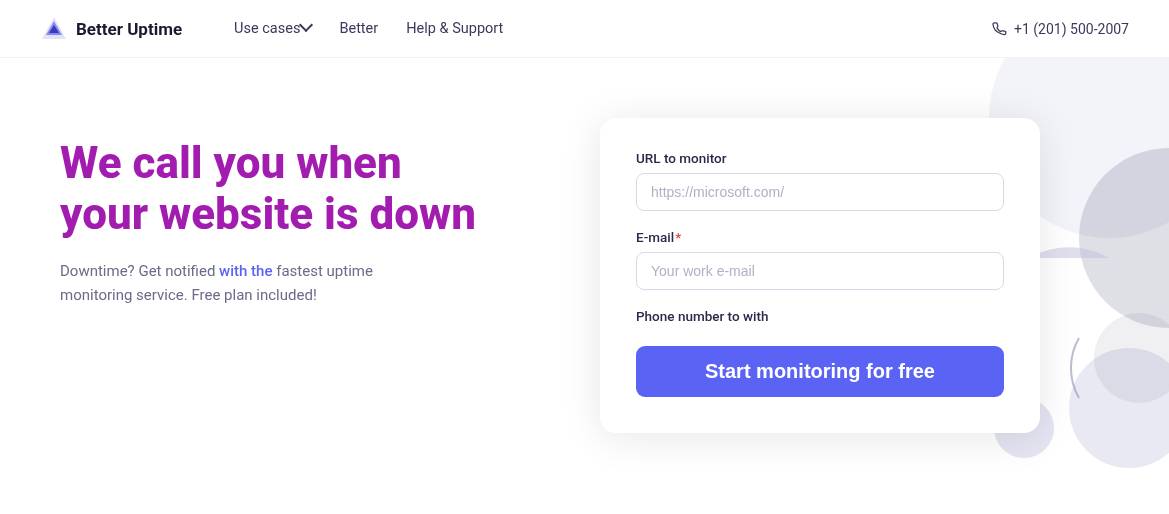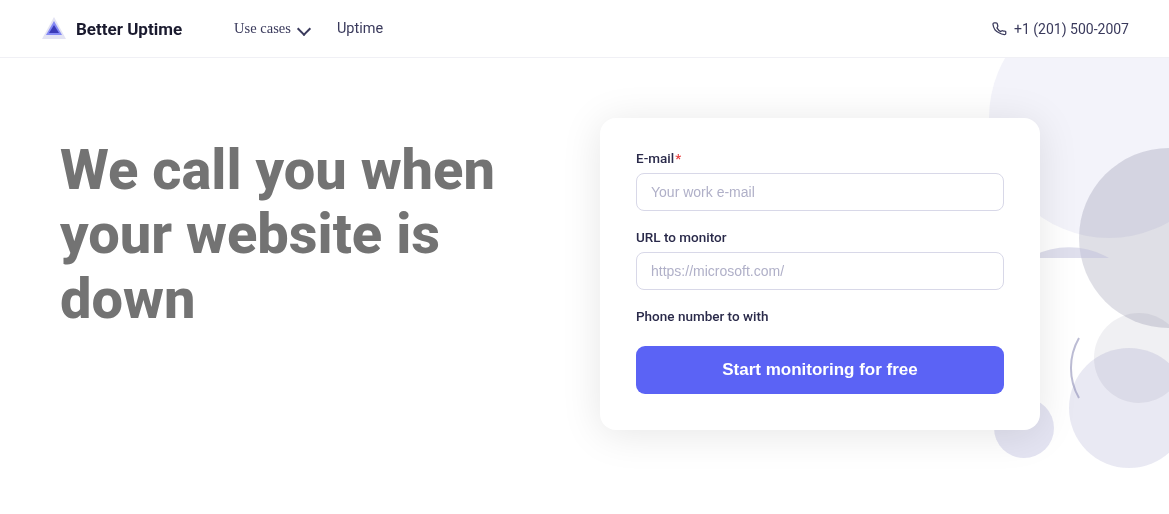--- a/index.html
+++ b/index.html
@@ -46,23 +46,22 @@
     .nav-link {
       font-size: 14.5px;
       color: #3a3a5c;
       text-decoration: none;
       padding: 6px 12px;
       border-radius: 6px;
       cursor: pointer;
     }
     .nav-link-with-arrow {
       display: flex;
-      align-items: flex-end;
-      gap: 8px;
-      font-family: Liberation Serif, serif;
+      align-items: flex-start;
+      gap: 1px;
     }
     .nav-right {
       display: flex;
       align-items: center;
       gap: 20px;
       margin-left: auto;
     }
     .phone-link {
       display: flex;
       align-items: center;
@@ -102,24 +101,24 @@
       pointer-events: none;
       overflow: hidden;
     }
 
     .hero-left {
       flex: 1;
       max-width: 460px;
       padding-top: 30px;
     }
     .hero-title {
-      font-size: 56px;
+      font-size: 44px;
       font-weight: 800;
       line-height: 1.15;
-      color: #737373;
+      color: #a21caf;
       margin-bottom: 20px;
     }
     .hero-subtitle {
       font-size: 15px;
       color: #6b6b8a;
       line-height: 1.6;
       max-width: 340px;
     }
     .hero-subtitle .highlight-with {
       color: #5b63f5;
@@ -162,21 +161,21 @@
       outline: none;
       background: #fff;
     }
     .form-input::placeholder { color: #b0b0c8; }
 
     .start-btn {
       width: 100%;
       padding: 14px;
       background: #5b63f5;
       color: #fff;
-      font-size: 17px;
+      font-size: 20px;
       font-weight: 600;
       border: none;
       border-radius: 9px;
       cursor: pointer;
       margin-top: 4px;
     }
 
     
     .footer-bar {
       text-align: center;
@@ -209,21 +208,22 @@
       <polygon points="14,6 22,20 6,20" fill="#5b63f5" opacity="0.7"></polygon>
       <polygon points="14,10 19,18 9,18" fill="#3a3ab8"></polygon>
     </svg>
     <span class="logo-text">Better Uptime</span>
   </a>
   <div class="nav-links">
     <a class="nav-link nav-link-with-arrow" href="#">
       <span>Use cases</span>
       <span class="chevron"></span>
     </a>
-    <a class="nav-link" href="#">Uptime</a>
+    <a class="nav-link" href="#">Better</a>
+    <a class="nav-link" href="#">Help &amp; Support</a>
   </div>
   <div class="nav-right">
     <a class="phone-link" href="#">
       <svg width="15" height="15" viewBox="0 0 24 24" fill="none" stroke="#3a3a5c" stroke-width="2" stroke-linecap="round" stroke-linejoin="round">
         <path d="M22 16.92v3a2 2 0 0 1-2.18 2 19.79 19.79 0 0 1-8.63-3.07A19.5 19.5 0 0 1 4.69 14 19.79 19.79 0 0 1 1.57 5.4 2 2 0 0 1 3.54 3h3a2 2 0 0 1 2 1.72c.127.96.361 1.903.7 2.81a2 2 0 0 1-.45 2.11L7.91 10.91a16 16 0 0 0 6.1 6.1l1.08-.88a2 2 0 0 1 2.11-.45c.907.339 1.85.573 2.81.7A2 2 0 0 1 22 16.92z"></path>
       </svg>
       <span>+1 (201) 500-2007</span>
     </a>
   </div>
 </nav>
@@ -244,34 +244,37 @@
 
       <circle cx="195" cy="370" r="30" fill="#d8d8ec" opacity="0.7"></circle>
       <circle cx="310" cy="300" r="45" fill="#3a3a6a" opacity="0.08"></circle>
     </svg>
   </div>
 
   <div class="hero-left">
     <h1 class="hero-title">
       We call you when<br>your website is down
     </h1>
+    <p class="hero-subtitle">
+      Downtime? Get notified <span class="highlight-with">with the</span> fastest uptime monitoring service. Free plan included!
+    </p>
   </div>
 
   <div class="form-card">
+    <div class="form-group">
+      <label class="form-label">URL to monitor</label>
+      <input type="url" class="form-input" placeholder="https://microsoft.com/" style="">
+    </div>
     <div class="form-group">
       <label class="form-label">
         <span>E-mail</span><span class="required-star">*</span>
       </label>
       <input type="email" class="form-input" placeholder="Your work e-mail" style="">
     </div>
     <div class="form-group">
-      <label class="form-label">URL to monitor</label>
-      <input type="url" class="form-input" placeholder="https://microsoft.com/" style="">
-    </div>
-    <div class="form-group">
       <label class="form-label">Phone number to with</label>
     </div>
     <button class="start-btn">Start monitoring for free</button>
   </div>
 </section>
 
 <div class="footer-bar">
   
 </div>
 

